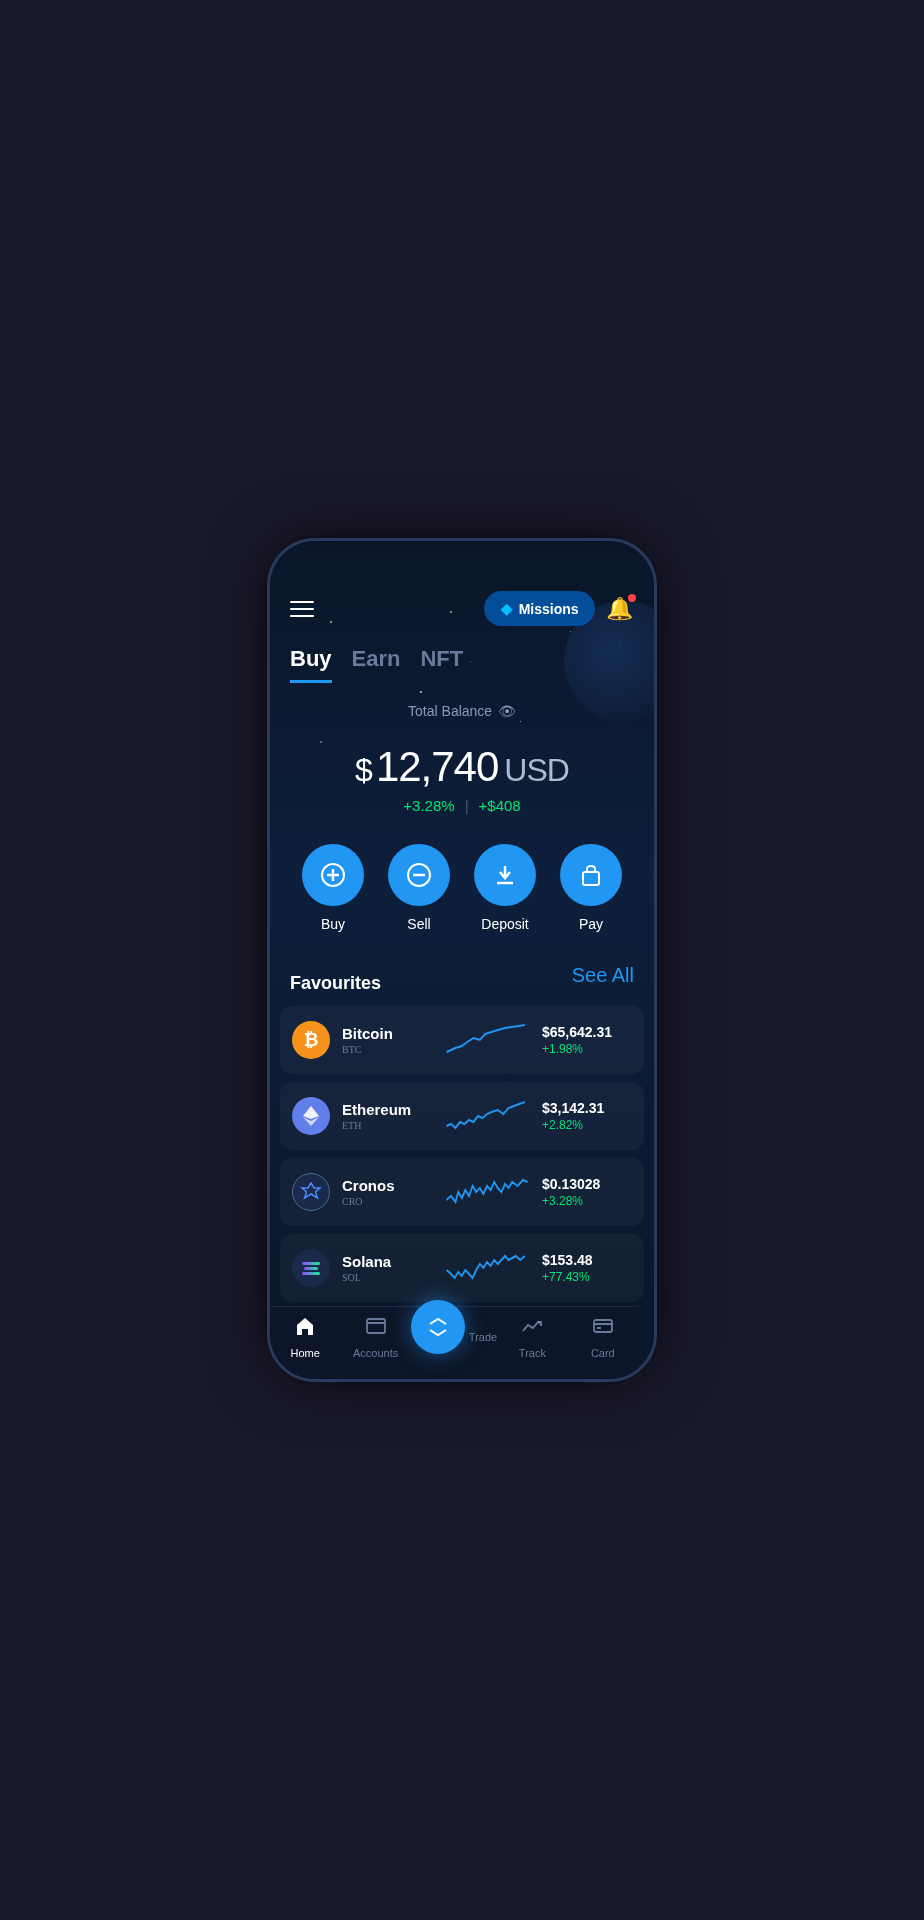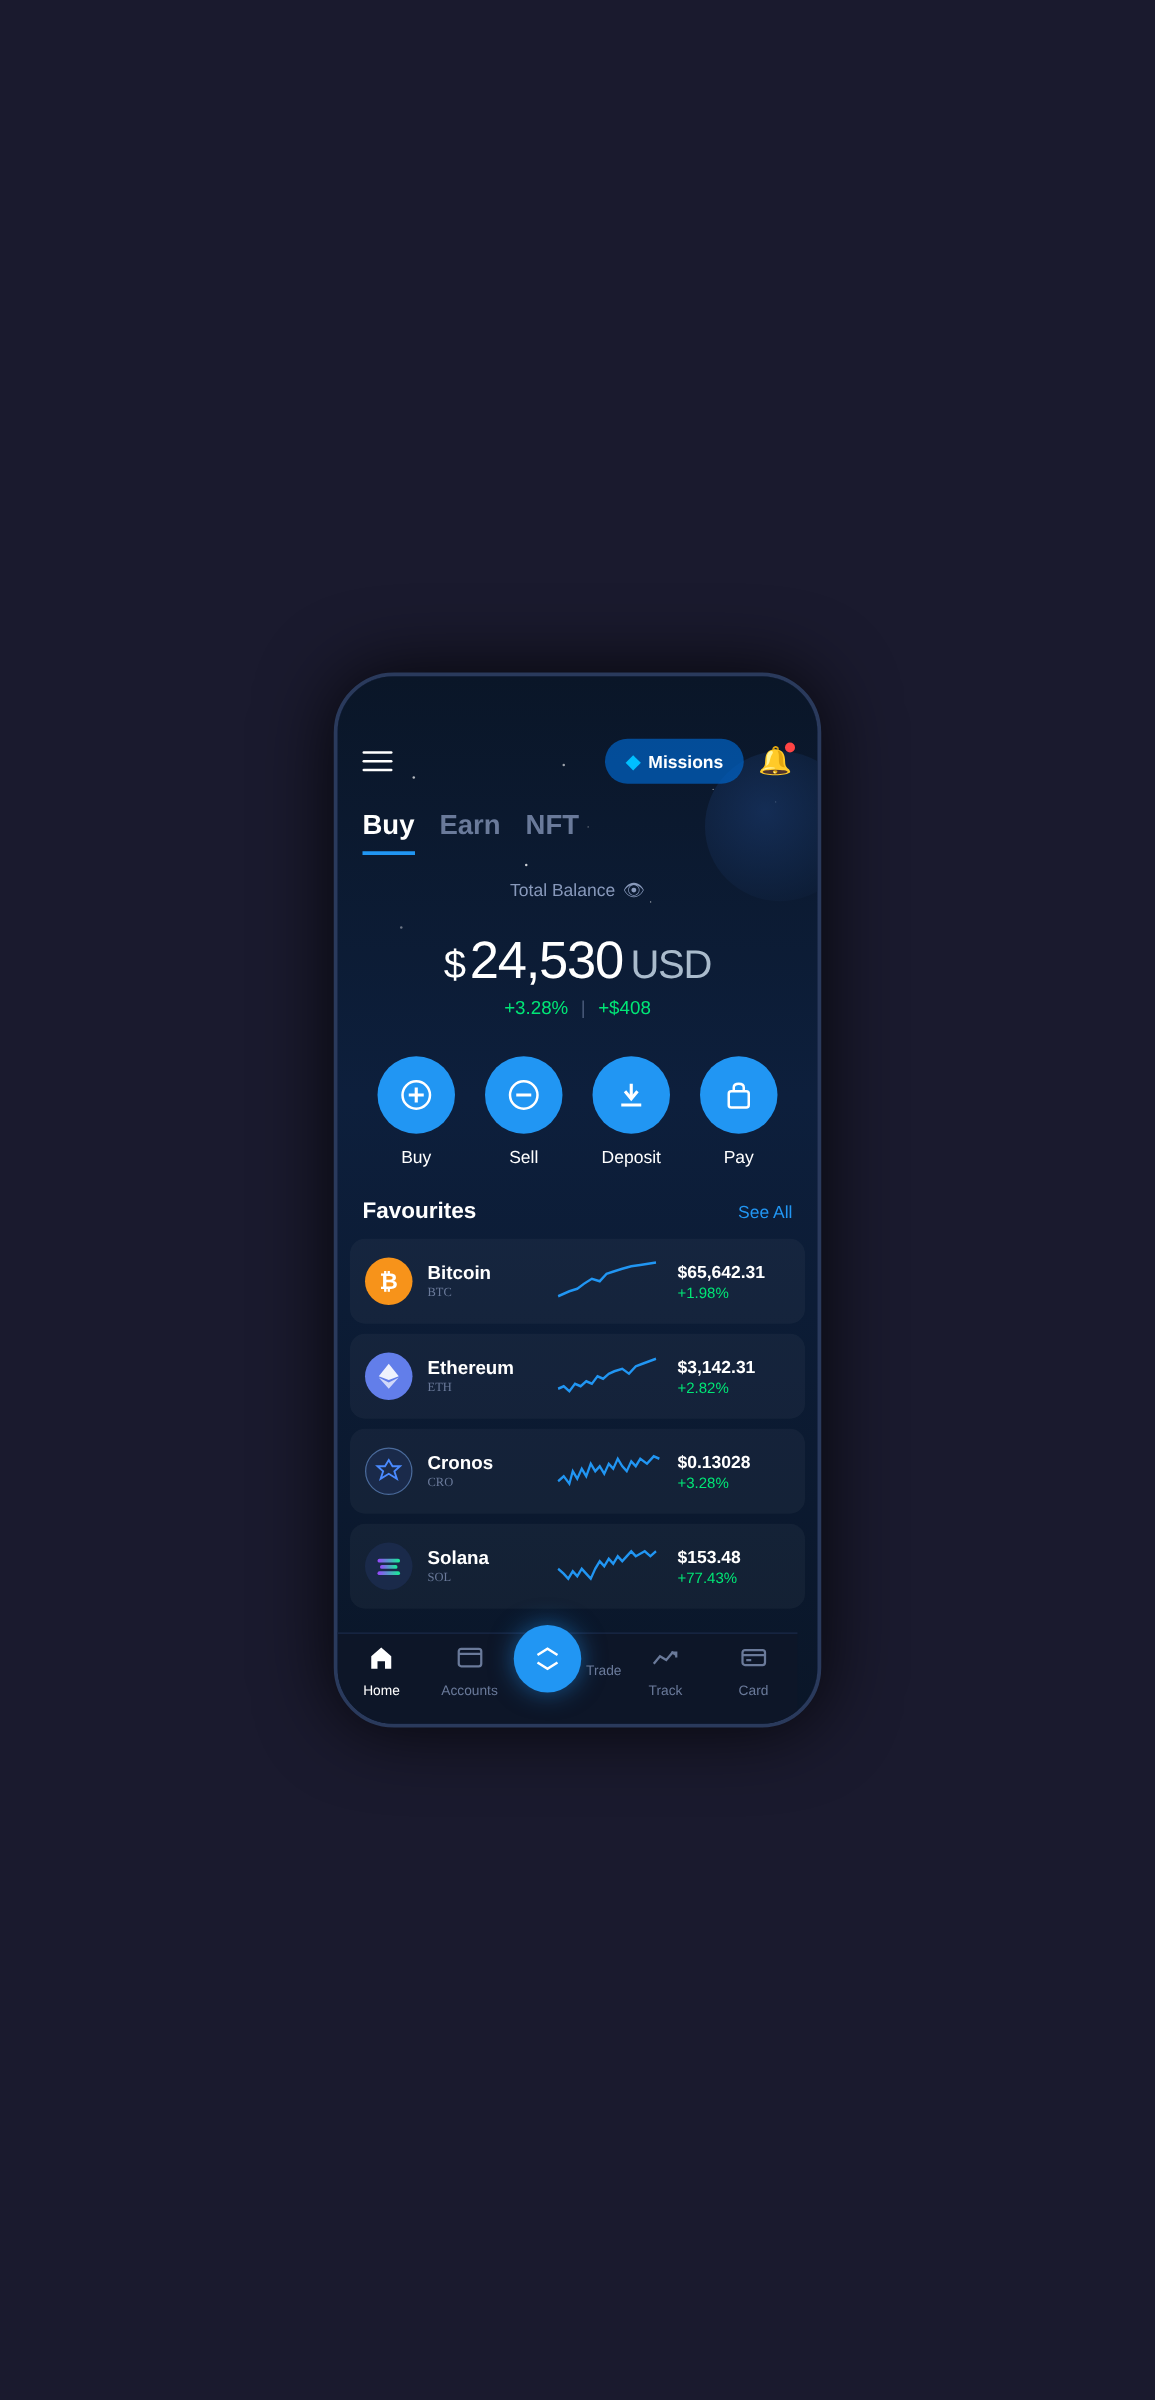--- a/index.html
+++ b/index.html
@@ -234,25 +234,26 @@
       align-items: center;
       padding: 5px 20px 12px;
       position: relative;
       z-index: 10;
     }
 
     .favourites-title {
       color: white;
       font-size: 18px;
       font-weight: 700;
+      margin-top: 16px;
     }
 
     .see-all-btn {
       color: #2196F3;
-      font-size: 14px;
+      font-size: 20px;
       cursor: pointer;
       background: none;
       border: none;
     }
 
     
     .coin-list {
       padding: 0 10px;
       position: relative;
       z-index: 10;
@@ -485,21 +486,21 @@
       <span class="nav-tab">Earn</span>
       <span class="nav-tab">NFT</span>
     </div>
 
     <div class="balance-section">
       <div class="balance-label">
         <span>Total Balance</span>
         <span class="eye-icon">👁</span>
       </div>
       <div class="balance-amount">
-        <span class="dollar">$</span><span>24,530</span><span class="usd">USD</span>
+        <span class="dollar">$</span><span>12,740</span><span class="usd">USD</span>
       </div>
       <div class="balance-change">
         <span>+3.28%</span>
         <span class="divider-line">|</span>
         <span>+$408</span>
       </div>
     </div>
 
     <div class="action-buttons">
       <div class="action-item">

